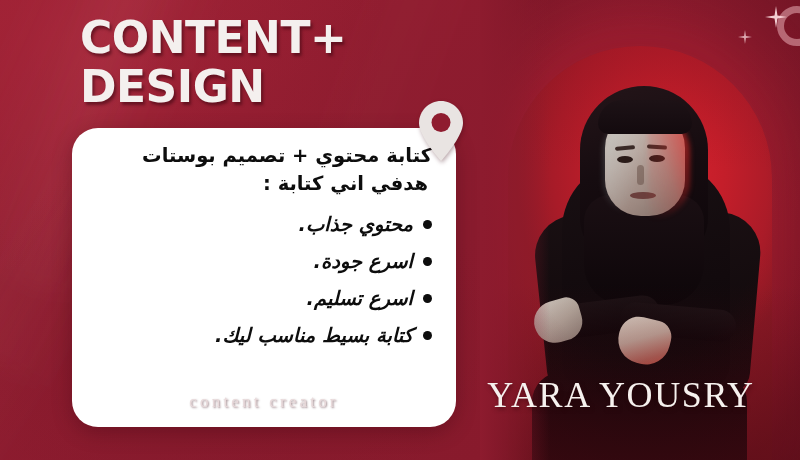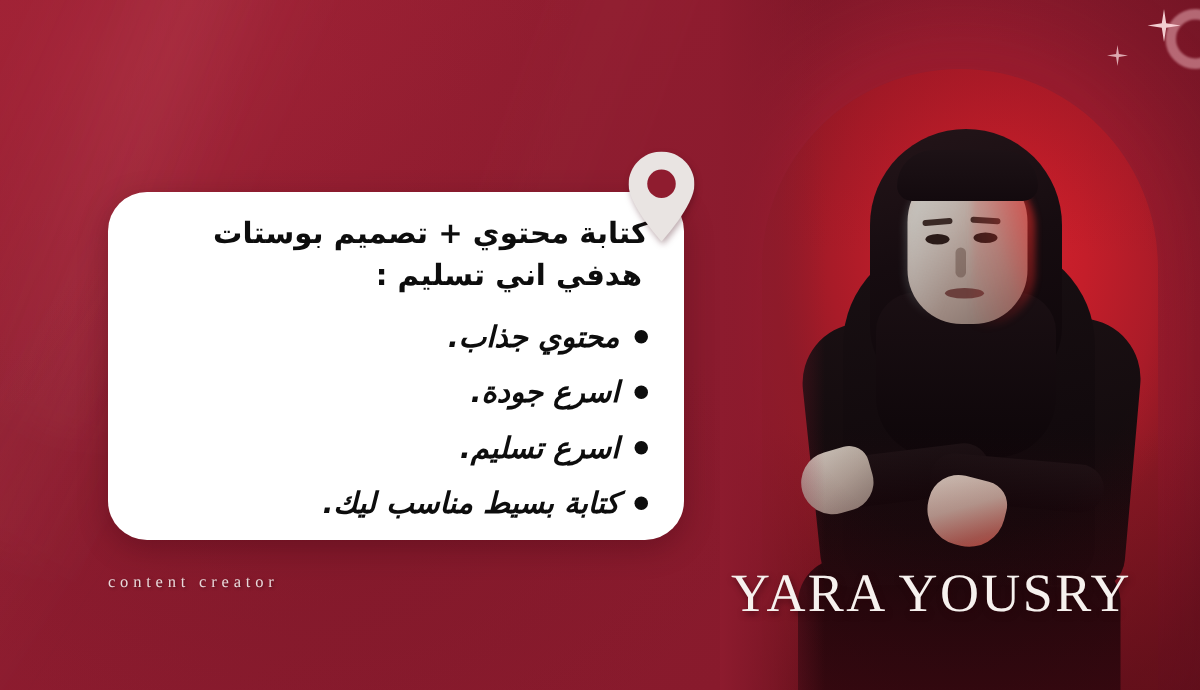--- a/index.html
+++ b/index.html
@@ -49,21 +49,21 @@
     color:#f4f0ee;
     text-shadow:2px 3px 3px rgba(60,6,16,0.55);
     white-space:nowrap;
   }
   .title-line.l2 { margin-top:6px; }
 
   
   #info-card {
     position:absolute;
     left:72px; top:128px;
-    width:384px; height:232px;
+    width:384px; height:299px;
     background:#ffffff;
     border-radius:26px;
     box-shadow:0 6px 20px rgba(50,4,14,0.30);
     z-index:5;
     padding:14px 22px 10px 20px;
     display:flex;
     flex-direction:column;
     justify-content:flex-start;
   }
 
@@ -116,24 +116,25 @@
     position:absolute;
     left:419px; top:101px;
     width:44px; height:60px;
     z-index:7;
     filter:drop-shadow(1px 2px 2px rgba(60,6,16,0.35));
   }
 
   
   #tagline {
     position:absolute;
-    left:72px; top:382px;
+    left:72px; top:392px;
     width:384px;
+    text-align:center;
     font-family:"Liberation Serif", serif;
-    font-size:11px;
+    font-size:17px;
     letter-spacing:3.2px;
     color:#e8d9da;
     z-index:6;
     text-shadow:1px 1px 2px rgba(50,4,14,0.5);
   }
 
   
   #photo-panel {
     position:absolute;
     right:0; top:0;
@@ -362,26 +363,28 @@
 
   <svg class="sparkle" id="sparkle-1" viewBox="0 0 24 24">
     <path d="M12 0 L13.6 10.4 L24 12 L13.6 13.6 L12 24 L10.4 13.6 L0 12 L10.4 10.4 Z" fill="rgba(255,225,228,0.95)"></path>
   </svg>
   <svg class="sparkle" id="sparkle-2" viewBox="0 0 24 24">
     <path d="M12 0 L13.6 10.4 L24 12 L13.6 13.6 L12 24 L10.4 13.6 L0 12 L10.4 10.4 Z" fill="rgba(255,225,228,0.85)"></path>
   </svg>
   <div id="ring-decor"></div>
 
   <div id="title-block">
+    <div class="title-line l1">CONTENT+</div>
+    <div class="title-line l2">DESIGN</div>
   </div>
 
   <div id="info-card">
     <div class="card-heading">
       <span class="ln ln1">كتابة محتوي + تصميم بوستات</span>
-      <span class="ln ln2">هدفي اني تسليم :</span>
+      <span class="ln ln2">هدفي اني كتابة :</span>
     </div>
 
     <ul id="bullet-list">
       <li>
         <span class="dot"></span>
         <span class="btext">محتوي جذاب.</span>
       </li>
       <li>
         <span class="dot"></span>
         <span class="btext">اسرع جودة.</span>

